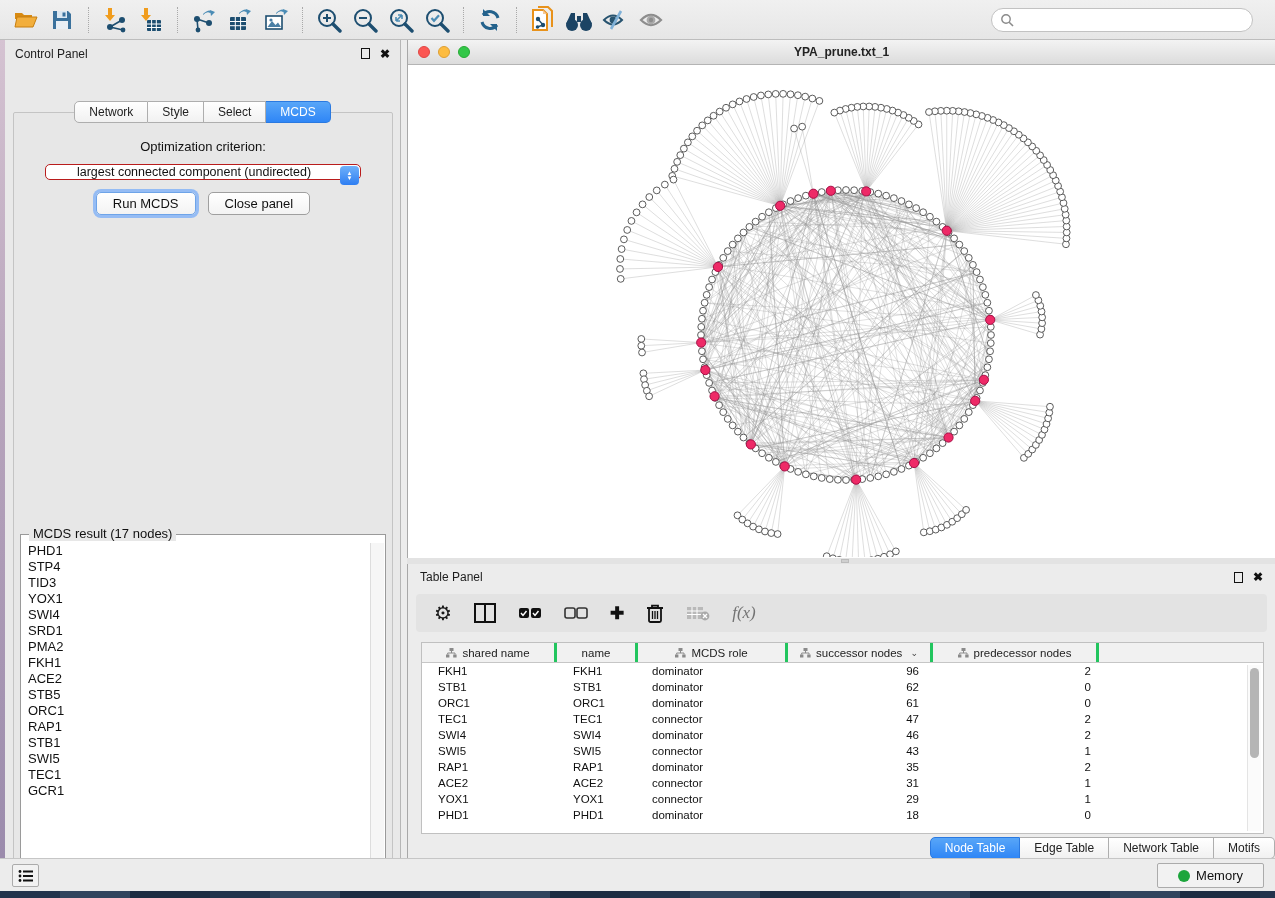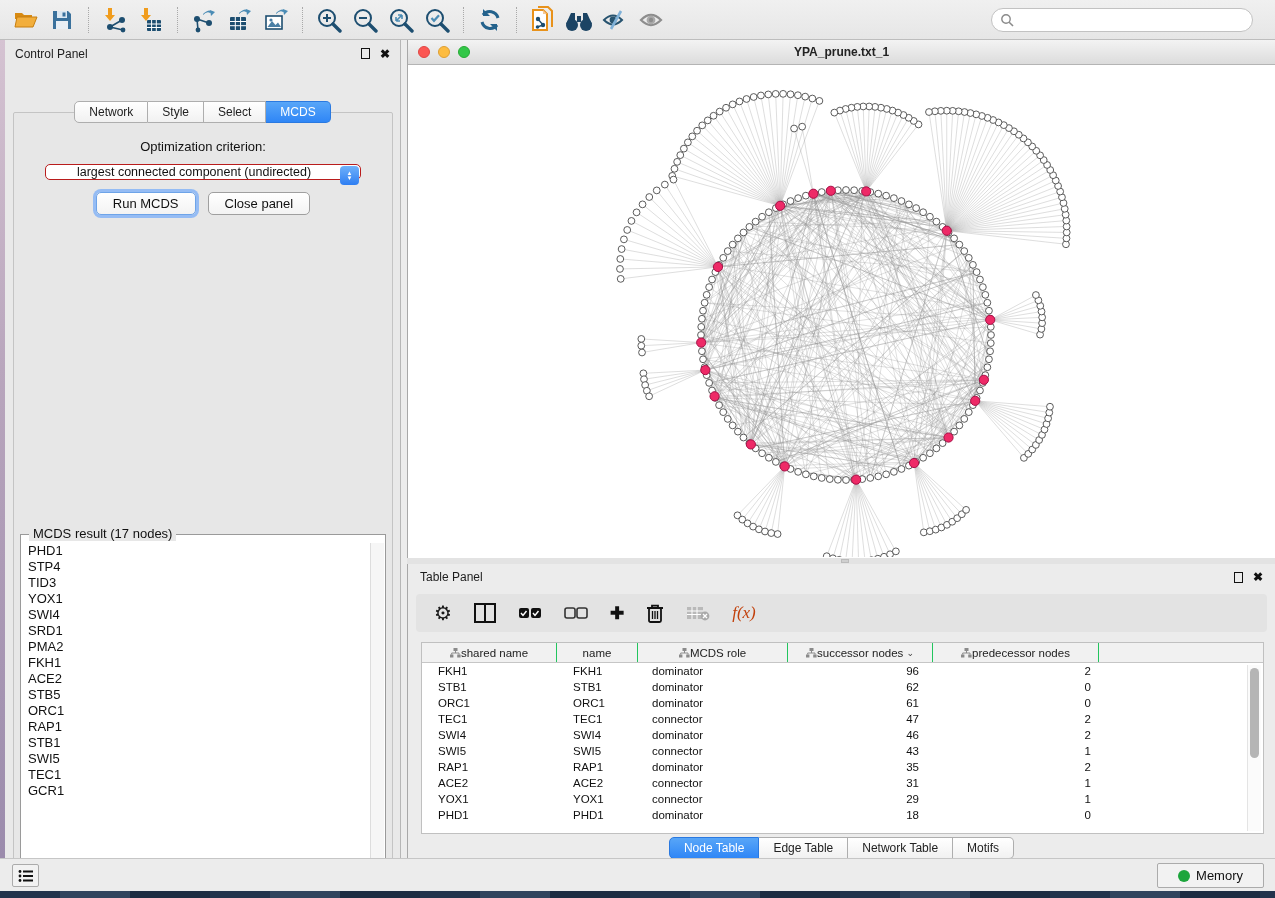--- a/index.html
+++ b/index.html
@@ -80,38 +80,38 @@
 
   
   .table-panel { position:absolute; left:407px; top:564px; width:868px; height:294px; background:#ececec;
     border-left:1px solid #a8a8a8; }
   .tp-titlebar { height:26px; display:flex; align-items:center; padding:0 12px; }
   .tp-toolbar { margin:4px 8px 0; height:38px; background:#e3e3e3; border-radius:4px;
     display:flex; align-items:center; gap:22px; padding:0 18px; }
   .tico { display:flex; align-items:center; justify-content:center; }
   .gear-char { font-size:20px; color:#1a1a1a; line-height:1; }
   .plus-char { font-size:17px; font-weight:bold; color:#111; line-height:1; }
-  .fx-label { font-family:"Liberation Serif", serif; font-style:italic; font-size:17px; color:#c2410c; }
+  .fx-label { font-family:"Liberation Serif", serif; font-style:italic; font-size:17px; color:#737373; }
 
   .ntable { position:absolute; left:13px; top:78px; width:843px; height:192px; background:#fff;
     border:1px solid #c0c0c0; }
   .thead { display:flex; height:20px; background:#f1f1f1; border-bottom:1px solid #c6c6c6; }
-  .th { display:flex; align-items:center; justify-content:center; font-size:11.5px; color:#222;
-    border-right:1px solid #22c55e; position:relative; }
+  .th { display:flex; align-items:center; justify-content:center; gap:5px; font-size:11.5px; color:#222;
+    border-right:3px solid #22c55e; position:relative; }
   .th .sortv { font-size:9px; color:#444; margin-left:3px; }
   .tbody { position:relative; }
   .trow { display:flex; height:16px; line-height:16px; font-size:11.5px; color:#111; }
   .td { overflow:hidden; white-space:nowrap; }
   .td.left { text-align:left; padding-left:16px; }
   .td.num { text-align:right; padding-right:14px; }
   .c0 { width:135px; } .c1 { width:81px; } .c2 { width:150px; } .c3 { width:145px; } .c4 { width:166px; }
   .table-scroll { position:absolute; right:2px; top:22px; bottom:2px; width:14px; background:#fbfbfb; border-left:1px solid #e4e4e4; }
   .table-thumb { position:absolute; left:2px; top:3px; width:9px; height:90px; background:#b5b5b5; border-radius:5px; }
 
-  .tp-tabs { position:absolute; left:0; right:0; top:273px; display:flex; justify-content:center; }
+  .tp-tabs { position:absolute; left:0; right:0; top:273px; display:flex; justify-content:flex-end; }
 
   
   .statusbar { position:absolute; left:0; top:858px; width:1275px; height:33px; background:#ececec;
     border-top:1px solid #c6c6c6; }
   .list-btn { position:absolute; left:12px; top:5px; width:27px; height:23px; background:#f2f2f2;
     border:1px solid #ababab; border-radius:2px; display:flex; align-items:center; justify-content:center; }
   .memory-btn { position:absolute; right:11px; top:4px; height:25px; padding:0 20px; background:#f2f2f2;
     border:1px solid #ababab; border-radius:2px; display:flex; align-items:center; gap:6px; font-size:13px; color:#111; }
   .memdot { width:12px; height:12px; border-radius:50%; background:#1ca53c; }
 

